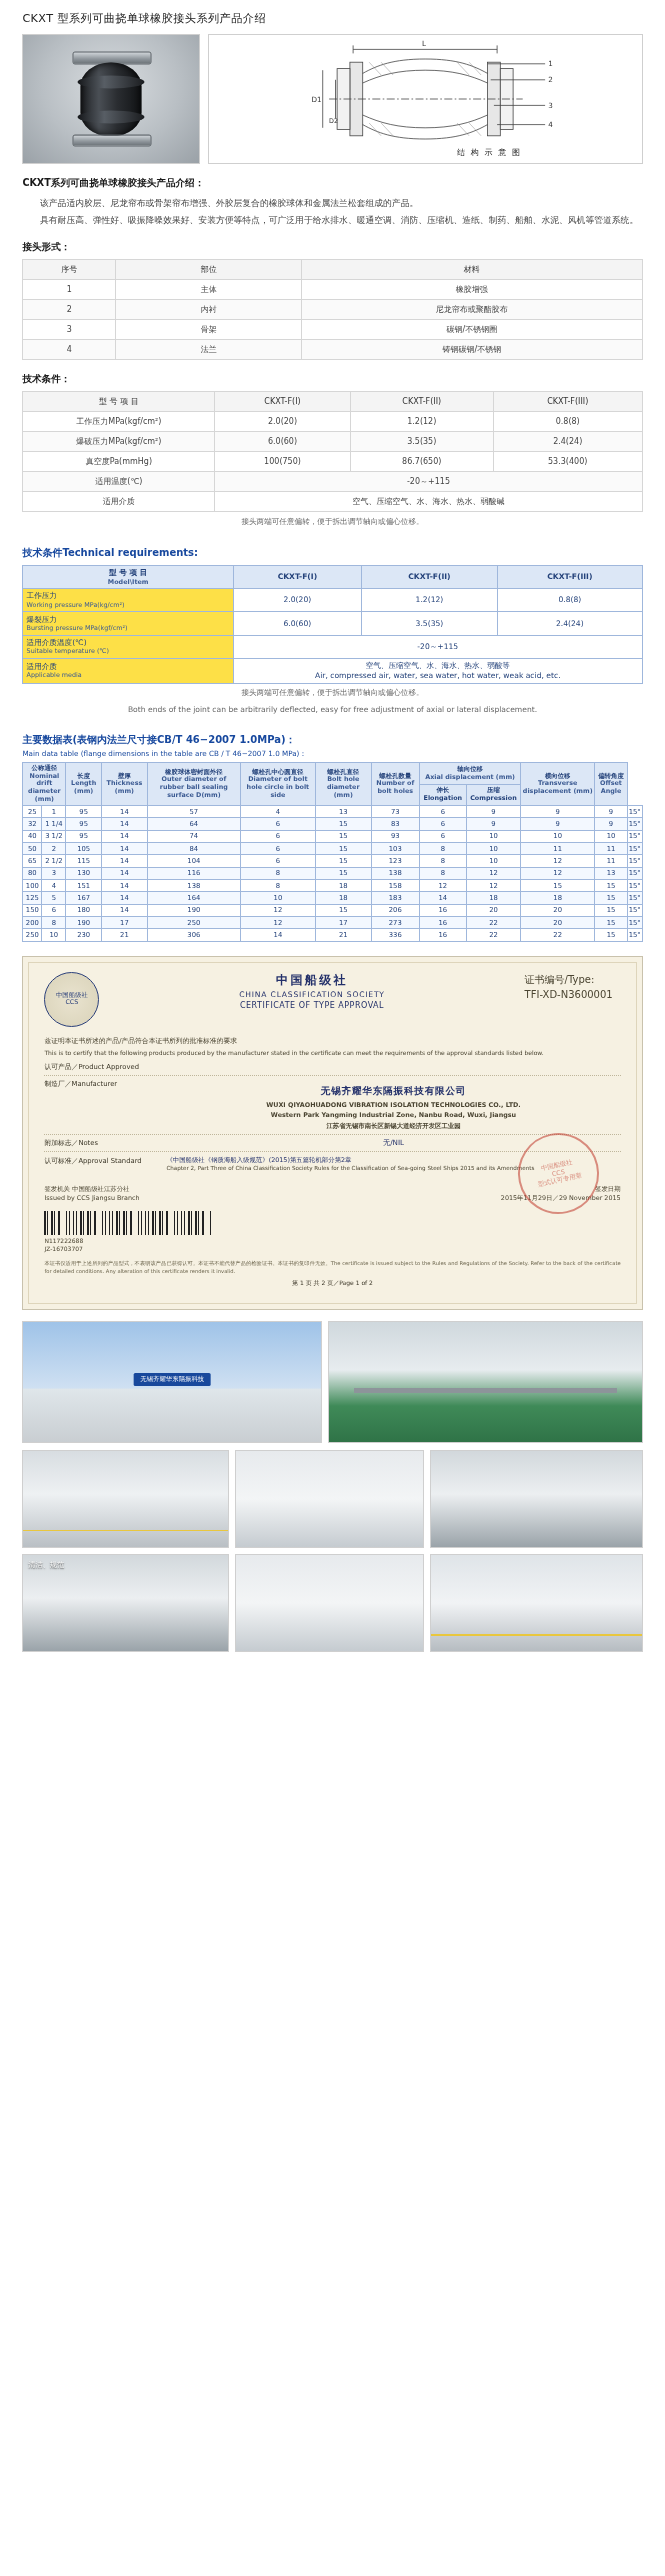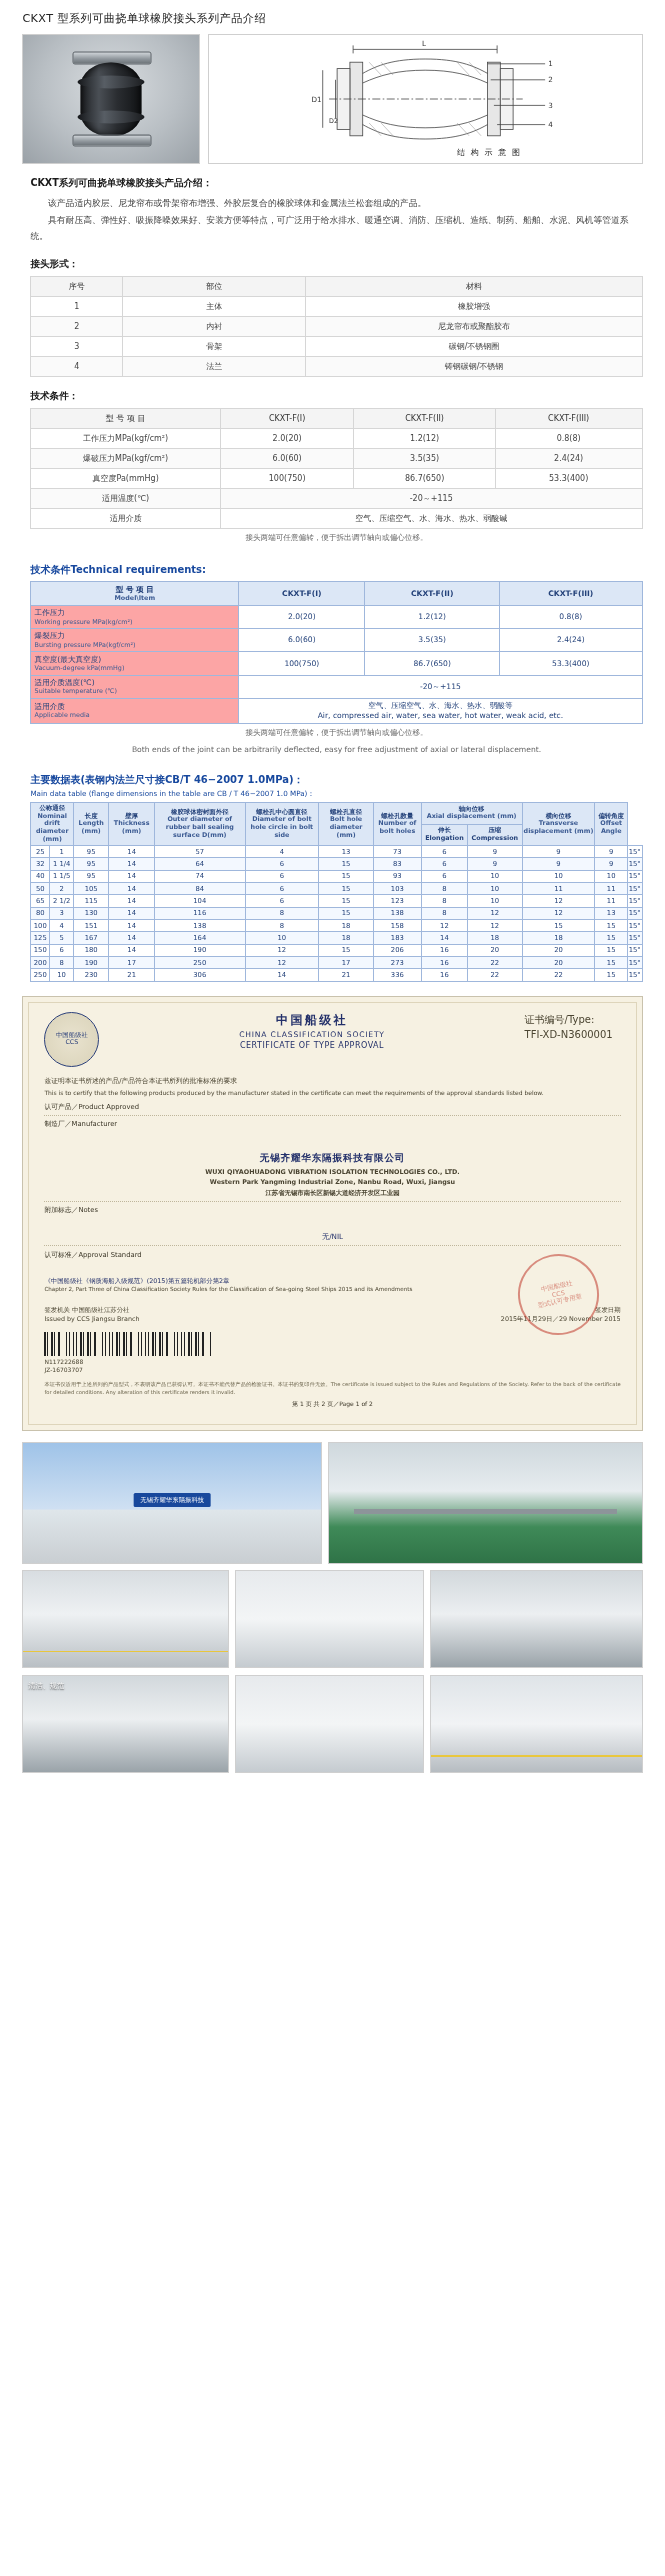--- a/index.html
+++ b/index.html
@@ -5,21 +5,21 @@
   html,body{margin:0;padding:0;}
   body{
     width:665px;
     background:#ffffff;
     font-family:"DejaVu Sans","Liberation Sans",sans-serif;
     font-size:8.8px;
     color:#333;
     -webkit-font-smoothing:antialiased;
   }
   .page{width:665px;position:relative;}
-  .pad{padding:0 22.4px;margin-left:8px;}
+  .pad{padding:0 22.4px;}
   h1.title{
     font-size:11.2px;
     font-weight:normal;
     color:#222;
     margin:11.2px 0 8px 22.4px;
     letter-spacing:0.4px;
   }
   
   .hero{display:flex;gap:8px;padding:0 22.4px;}
   .hero .photo{
@@ -68,21 +68,21 @@
   table.g tr:nth-child(even) td{background:#fafafa;}
   .note{font-size:7.6px;color:#666;text-align:center;padding:4.8px 0;}
   
   .blue-h{font-size:10px;font-weight:bold;color:#17489e;margin:14.4px 0 4.8px;}
   table.blue{border-collapse:collapse;width:100%;font-size:7.6px;}
   table.blue th,table.blue td{
     border:0.8px solid #9fb7dc;padding:2.4px 1.6px;text-align:center;color:#24427a;line-height:1.25;
   }
   table.blue th{background:#dce7f6;font-weight:bold;}
   table.blue td{background:#ffffff;}
-  table.blue td.lbl{background:#fca5a5;text-align:left;padding-left:3.2px;}
+  table.blue td.lbl{background:#fde047;text-align:left;padding-left:3.2px;}
   .cn{display:block}
   .en{display:block;font-size:6.4px;color:#3b5a92}
   
   table.main{border-collapse:collapse;width:100%;font-size:6.8px;}
   table.main th,table.main td{
     border:0.8px solid #9fb7dc;padding:1.6px 0.8px;text-align:center;color:#24427a;line-height:1.2;
   }
   table.main th{background:#dce7f6;font-weight:bold;font-size:6.4px;}
   table.main tr:nth-child(even) td{background:#f3f8ff;}
   
@@ -101,21 +101,21 @@
     display:flex;align-items:center;justify-content:center;color:#2a3f7a;
     font-size:6.4px;text-align:center;line-height:1.15;flex:none;
   }
   .cert-head{flex:1;text-align:center}
   .cert-cn{font-size:12px;font-weight:bold;color:#23306a;letter-spacing:2.4px;}
   .cert-en{font-size:7.6px;color:#23306a;letter-spacing:0.8px;margin-top:1.6px;}
   .cert-t2{font-size:13.6px;font-weight:bold;color:#23306a;letter-spacing:4.8px;margin-top:6.4px;}
   .cert-t2e{font-size:8px;color:#23306a;letter-spacing:0.5px;margin-top:1.6px;}
   .cert-no{font-size:10px;color:#4a4431;text-align:left;width:96px;line-height:1.5}
   .cert-body{font-size:6.8px;line-height:1.75;margin-top:9.6px;color:#4a4431;}
-  .cert-row{display:flex;gap:17px;border-bottom:0.8px dotted #bfb69b;padding:3.2px 0;flex-direction:column;}
+  .cert-row{display:flex;gap:2px;border-bottom:0.8px dotted #bfb69b;padding:3.2px 0;}
   .cert-row .k{width:120px;flex:none;color:#3a3526;font-size:6.8px}
   .cert-row .v{flex:1;font-size:7.2px;color:#23306a;font-weight:bold;text-align:center}
   .cert-prod{text-align:center;margin:4.8px 0 1.6px;}
   .cert-prod .p1{font-size:9.6px;color:#23306a;font-weight:bold;letter-spacing:1.6px}
   .cert-prod .p2{font-size:6.8px;color:#4a4431}
   .cert-mfr{text-align:center;font-size:9.6px;color:#23306a;font-weight:bold;margin:6.4px 0 1.6px;letter-spacing:0.8px}
   .cert-mfr-en{text-align:center;font-size:6.4px;color:#4a4431;line-height:1.6}
   .cert-foot{display:flex;justify-content:space-between;font-size:6.4px;margin-top:11.2px;color:#4a4431;}
   .stamp{
     position:absolute;right:43px;bottom:95px;width:77px;height:77px;border-radius:50%;
@@ -321,29 +321,20 @@
           <td class="lbl">
             <span class="cn">爆裂压力</span>
             <span class="en">Bursting pressure MPa(kgf/cm²)</span>
           </td>
           <td>6.0(60)</td>
           <td>3.5(35)</td>
           <td>2.4(24)</td>
         </tr>
         <tr>
           <td class="lbl">
-            <span class="cn">真空度(最大真空度)</span>
-            <span class="en">Vacuum-degree kPa(mmHg)</span>
-          </td>
-          <td>100(750)</td>
-          <td>86.7(650)</td>
-          <td>53.3(400)</td>
-        </tr>
-        <tr>
-          <td class="lbl">
             <span class="cn">适用介质温度(℃)</span>
             <span class="en">Suitable temperature (℃)</span>
           </td>
           <td colspan="3">-20～+115</td>
         </tr>
         <tr>
           <td class="lbl">
             <span class="cn">适用介质</span>
             <span class="en">Applicable media</span>
           </td>
@@ -433,21 +424,21 @@
             <td>15</td>
             <td>83</td>
             <td>6</td>
             <td>9</td>
             <td>9</td>
             <td>9</td>
             <td>15°</td>
           </tr>
           <tr>
             <td>40</td>
-            <td>1 1/5</td>
+            <td>3 1/2</td>
             <td>95</td>
             <td>14</td>
             <td>74</td>
             <td>6</td>
             <td>15</td>
             <td>93</td>
             <td>6</td>
             <td>10</td>
             <td>10</td>
             <td>10</td>

